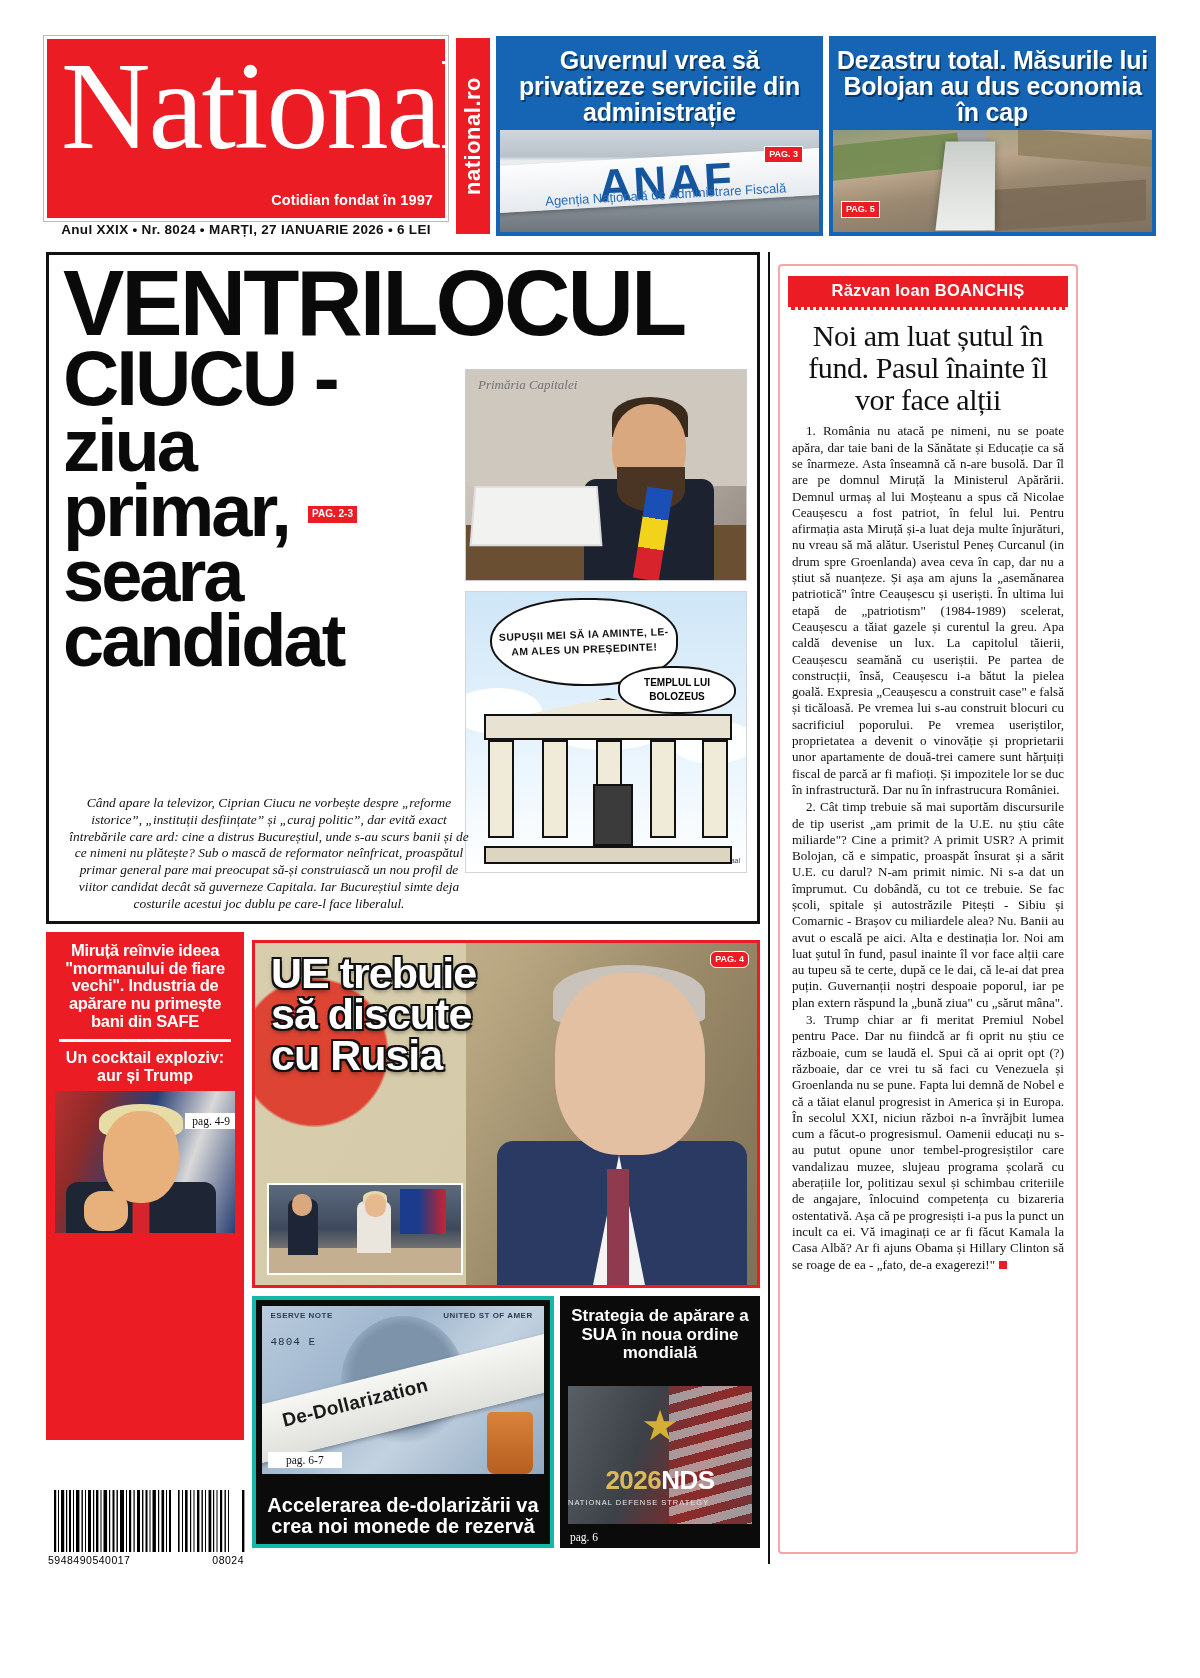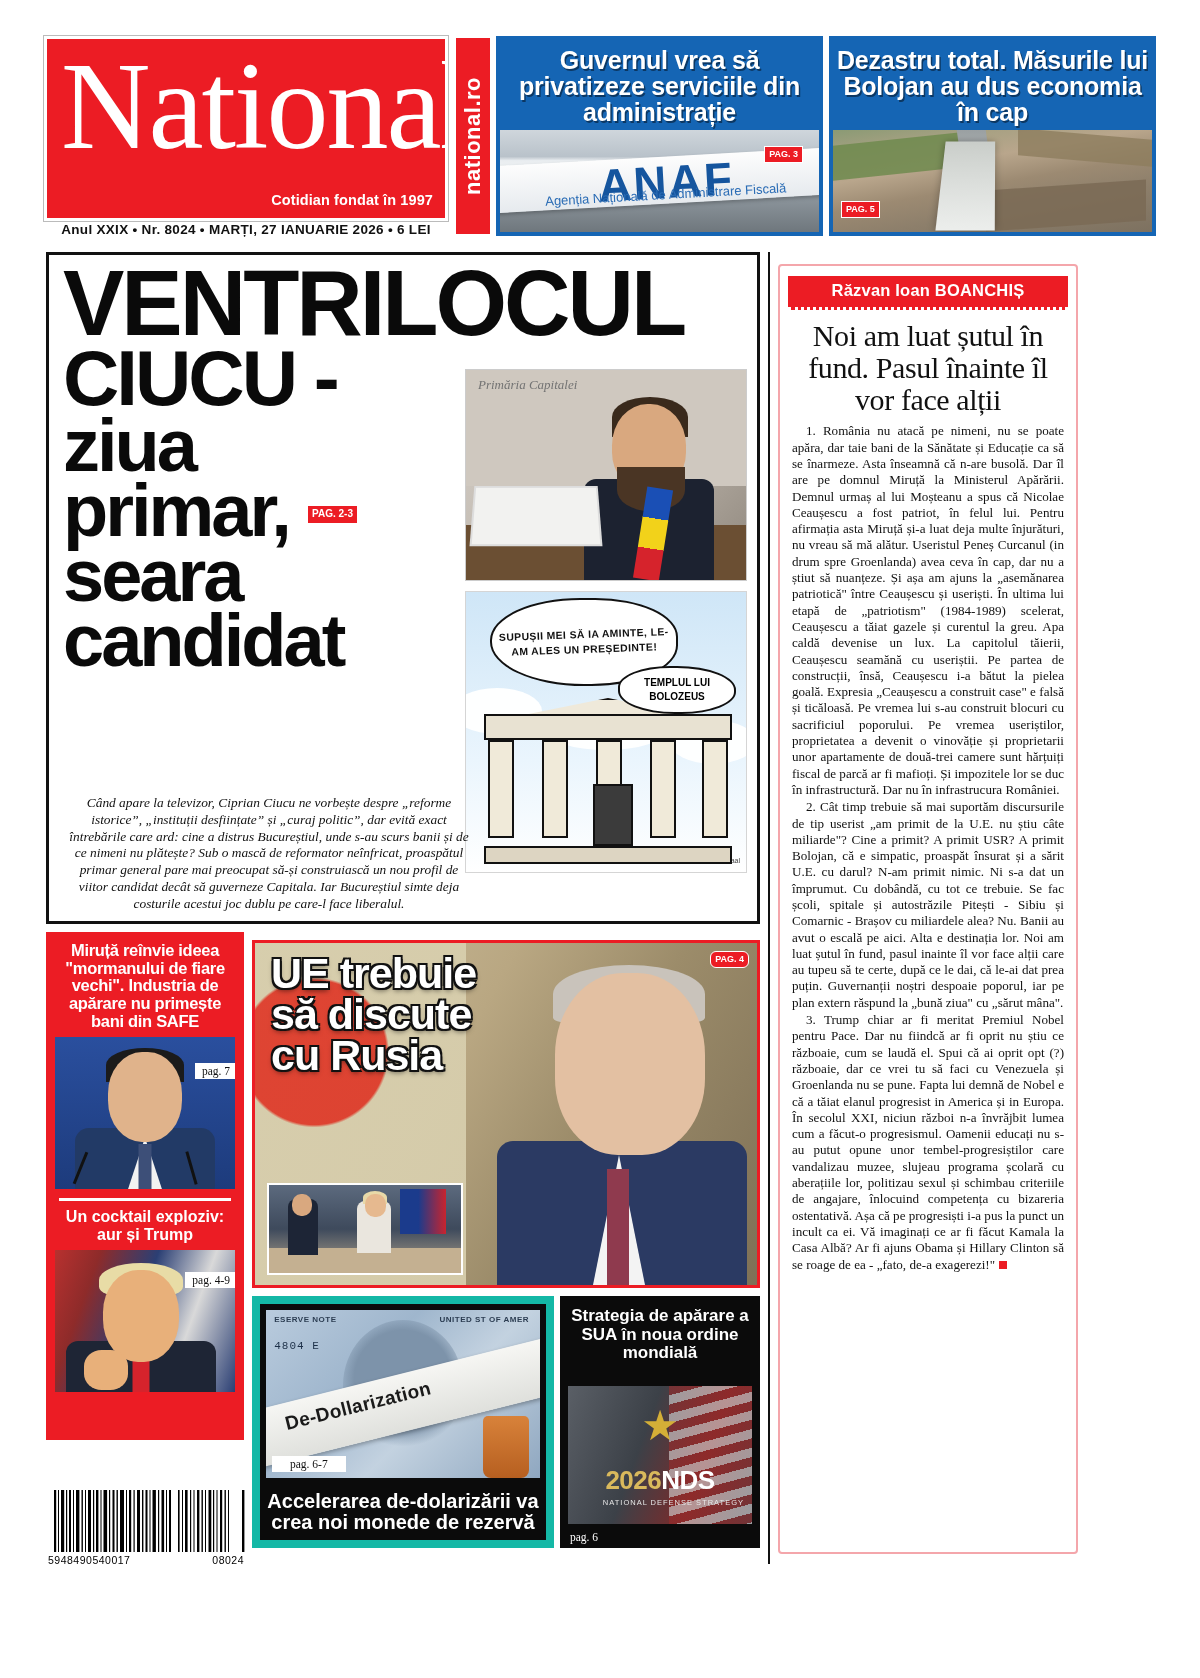--- a/index.html
+++ b/index.html
@@ -214,21 +214,21 @@
   .ins-p1 { position: absolute; left: 10%; top: 16%; width: 30px; height: 56px; background: #1d2536; border-radius: 8px 8px 0 0; }
   .ins-p1h { position: absolute; left: 12%; top: 10%; width: 20px; height: 22px; border-radius: 45%; background: #d9a87f; }
   .ins-p2 { position: absolute; left: 46%; top: 18%; width: 34px; height: 52px; background: #eae6de; border-radius: 8px 8px 0 0; }
   .ins-p2h { position: absolute; left: 50%; top: 10%; width: 21px; height: 23px; border-radius: 45%; background: #e6b98f; }
   .ins-p2hr { position: absolute; left: 49%; top: 7%; width: 24px; height: 13px; border-radius: 50% 50% 0 0; background: #e8d9a8; }
   .ins-table { position: absolute; left: 0; bottom: 0; width: 100%; height: 28%; background: #c4b091; }
 
   
   .dollar {
     position: absolute; left: 252px; top: 1296px; width: 302px; height: 252px;
-    background: #0b0b0b; border: 8px solid #14b8a6; overflow: hidden;
+    background: #0b0b0b; border: 4px solid #14b8a6; overflow: hidden;
   }
   .d-photo { position: absolute; left: 6px; top: 6px; right: 6px; height: 168px; overflow: hidden; }
   .d-bill { position: absolute; inset: 0; background: linear-gradient(135deg,#b9cbdd 0%,#9fb6cd 35%,#c3d2e0 60%,#8fa7c0 100%); }
   .d-oval { position: absolute; left: 28%; top: 6%; width: 44%; height: 78%; border-radius: 50%;
     background: radial-gradient(circle at 50% 45%, #7d93aa 0 52%, rgba(125,147,170,0) 72%); }
   .d-strip { position: absolute; left: -6%; top: 38%; width: 112%; height: 34%;
     background: linear-gradient(180deg,#f6f6f3,#dfe0dc); transform: rotate(-14deg); box-shadow: 0 2px 4px rgba(0,0,0,.3); }
   .d-strip-txt { position: absolute; left: 6%; top: 44%; width: 88%; transform: rotate(-14deg);
     font-weight: bold; font-size: 19px; color: #1a1a1a; letter-spacing: .3px; }
   .d-res { position: absolute; left: 3%; top: 3%; font-size: 8px; font-weight: bold; color: #2c3d52; letter-spacing: .5px; }
@@ -246,21 +246,21 @@
   .n-title { color: #fff; font-weight: bold; font-size: 17px; line-height: 1.1;
     text-align: center; padding: 9px 5px 6px; }
   .n-photo { position: absolute; left: 6px; right: 6px; top: 88px; bottom: 22px; overflow: hidden; }
   .n-bg { position: absolute; inset: 0; background: linear-gradient(110deg,#5a5f66 0%,#3c4148 40%,#7a2b2b 70%,#3a3f46 100%); }
   .n-flag { position: absolute; right: 0; top: 0; width: 45%; height: 100%;
     background: repeating-linear-gradient(165deg,#9e2a2a 0 9px,#e8e8e8 9px 18px); opacity: .55; }
   .n-eagle { position: absolute; left: 50%; top: 14%; transform: translateX(-50%); font-size: 42px; color: #d4af37; line-height: 1; }
   .n-yr { position: absolute; left: 0; right: 0; bottom: 20%; text-align: center;
     font-weight: bold; font-size: 26px; letter-spacing: -.5px; }
   .n-yr .y { color: #d9b95c; } .n-yr .n { color: #fff; }
-  .n-sub { position: absolute; left: 0; right: 8px; bottom: 12%; text-align: right;
+  .n-sub { position: absolute; left: 0; right: 0; bottom: 12%; text-align: left;
     font-size: 7.5px; color: #e6e6e6; letter-spacing: 1px; }
   .n-pag { position: absolute; left: 8px; bottom: 3px; font-family: "Liberation Serif", serif; font-size: 11.5px; color: #fff; }
 
   
   .barcode-area { position: absolute; left: 52px; top: 1490px; width: 196px; height: 100px; }
   .bc { position: absolute; left: 0; top: 0; width: 196px; height: 62px; }
   .bc-num { position: absolute; left: -4px; top: 64px; font-family: "Liberation Sans", sans-serif; font-size: 10.5px; letter-spacing: .5px; }
   .bc-num2 { position: absolute; right: 4px; top: 64px; font-size: 10.5px; letter-spacing: .5px; }
 
   
@@ -385,31 +385,20 @@
         <div class="t-base"></div>
       </div>
       <div class="c-sign">©Lavaal</div>
     </div>
 
     <div class="lead-sub">Când apare la televizor, Ciprian Ciucu ne vorbește despre „reforme istorice”, „instituții desființate” și „curaj politic”, dar evită exact întrebările care ard: cine a distrus Bucureștiul,  unde s-au scurs banii și de ce nimeni nu plătește? Sub o mască de reformator neînfricat, proaspătul primar general pare mai preocupat să-și construiască un nou profil de viitor candidat decât să guverneze Capitala. Iar Bucureștiul simte deja costurile acestui joc dublu pe care-l face liberalul.</div>
   </div>
 
   <div class="redbox">
     <div class="rb-title">Miruță reînvie ideea "mormanului de fiare vechi". Industria de apărare nu primește bani din SAFE</div>
-    <div class="rb-photo">
-      <div class="mir"></div>
-      <div class="mir-body"></div>
-      <div class="mir-shirt"></div>
-      <div class="mir-tie"></div>
-      <div class="mir-hair"></div>
-      <div class="mir-head"></div>
-      <div class="mir-mic" style="left:24px;bottom:4px;transform:rotate(22deg);"></div>
-      <div class="mir-mic" style="right:42px;bottom:4px;transform:rotate(-16deg);"></div>
-      <div class="pagchip" style="right:-2px;top:26px;">pag. 7</div>
-    </div>
 
     <div class="rb-rule"></div>
 
     <div class="rb-title2">Un cocktail exploziv: aur și Trump</div>
     <div class="rb-photo2">
       <div class="tr"></div>
       <div class="tr-body"></div>
       <div class="tr-tie"></div>
       <div class="tr-hair"></div>
       <div class="tr-head"></div>

